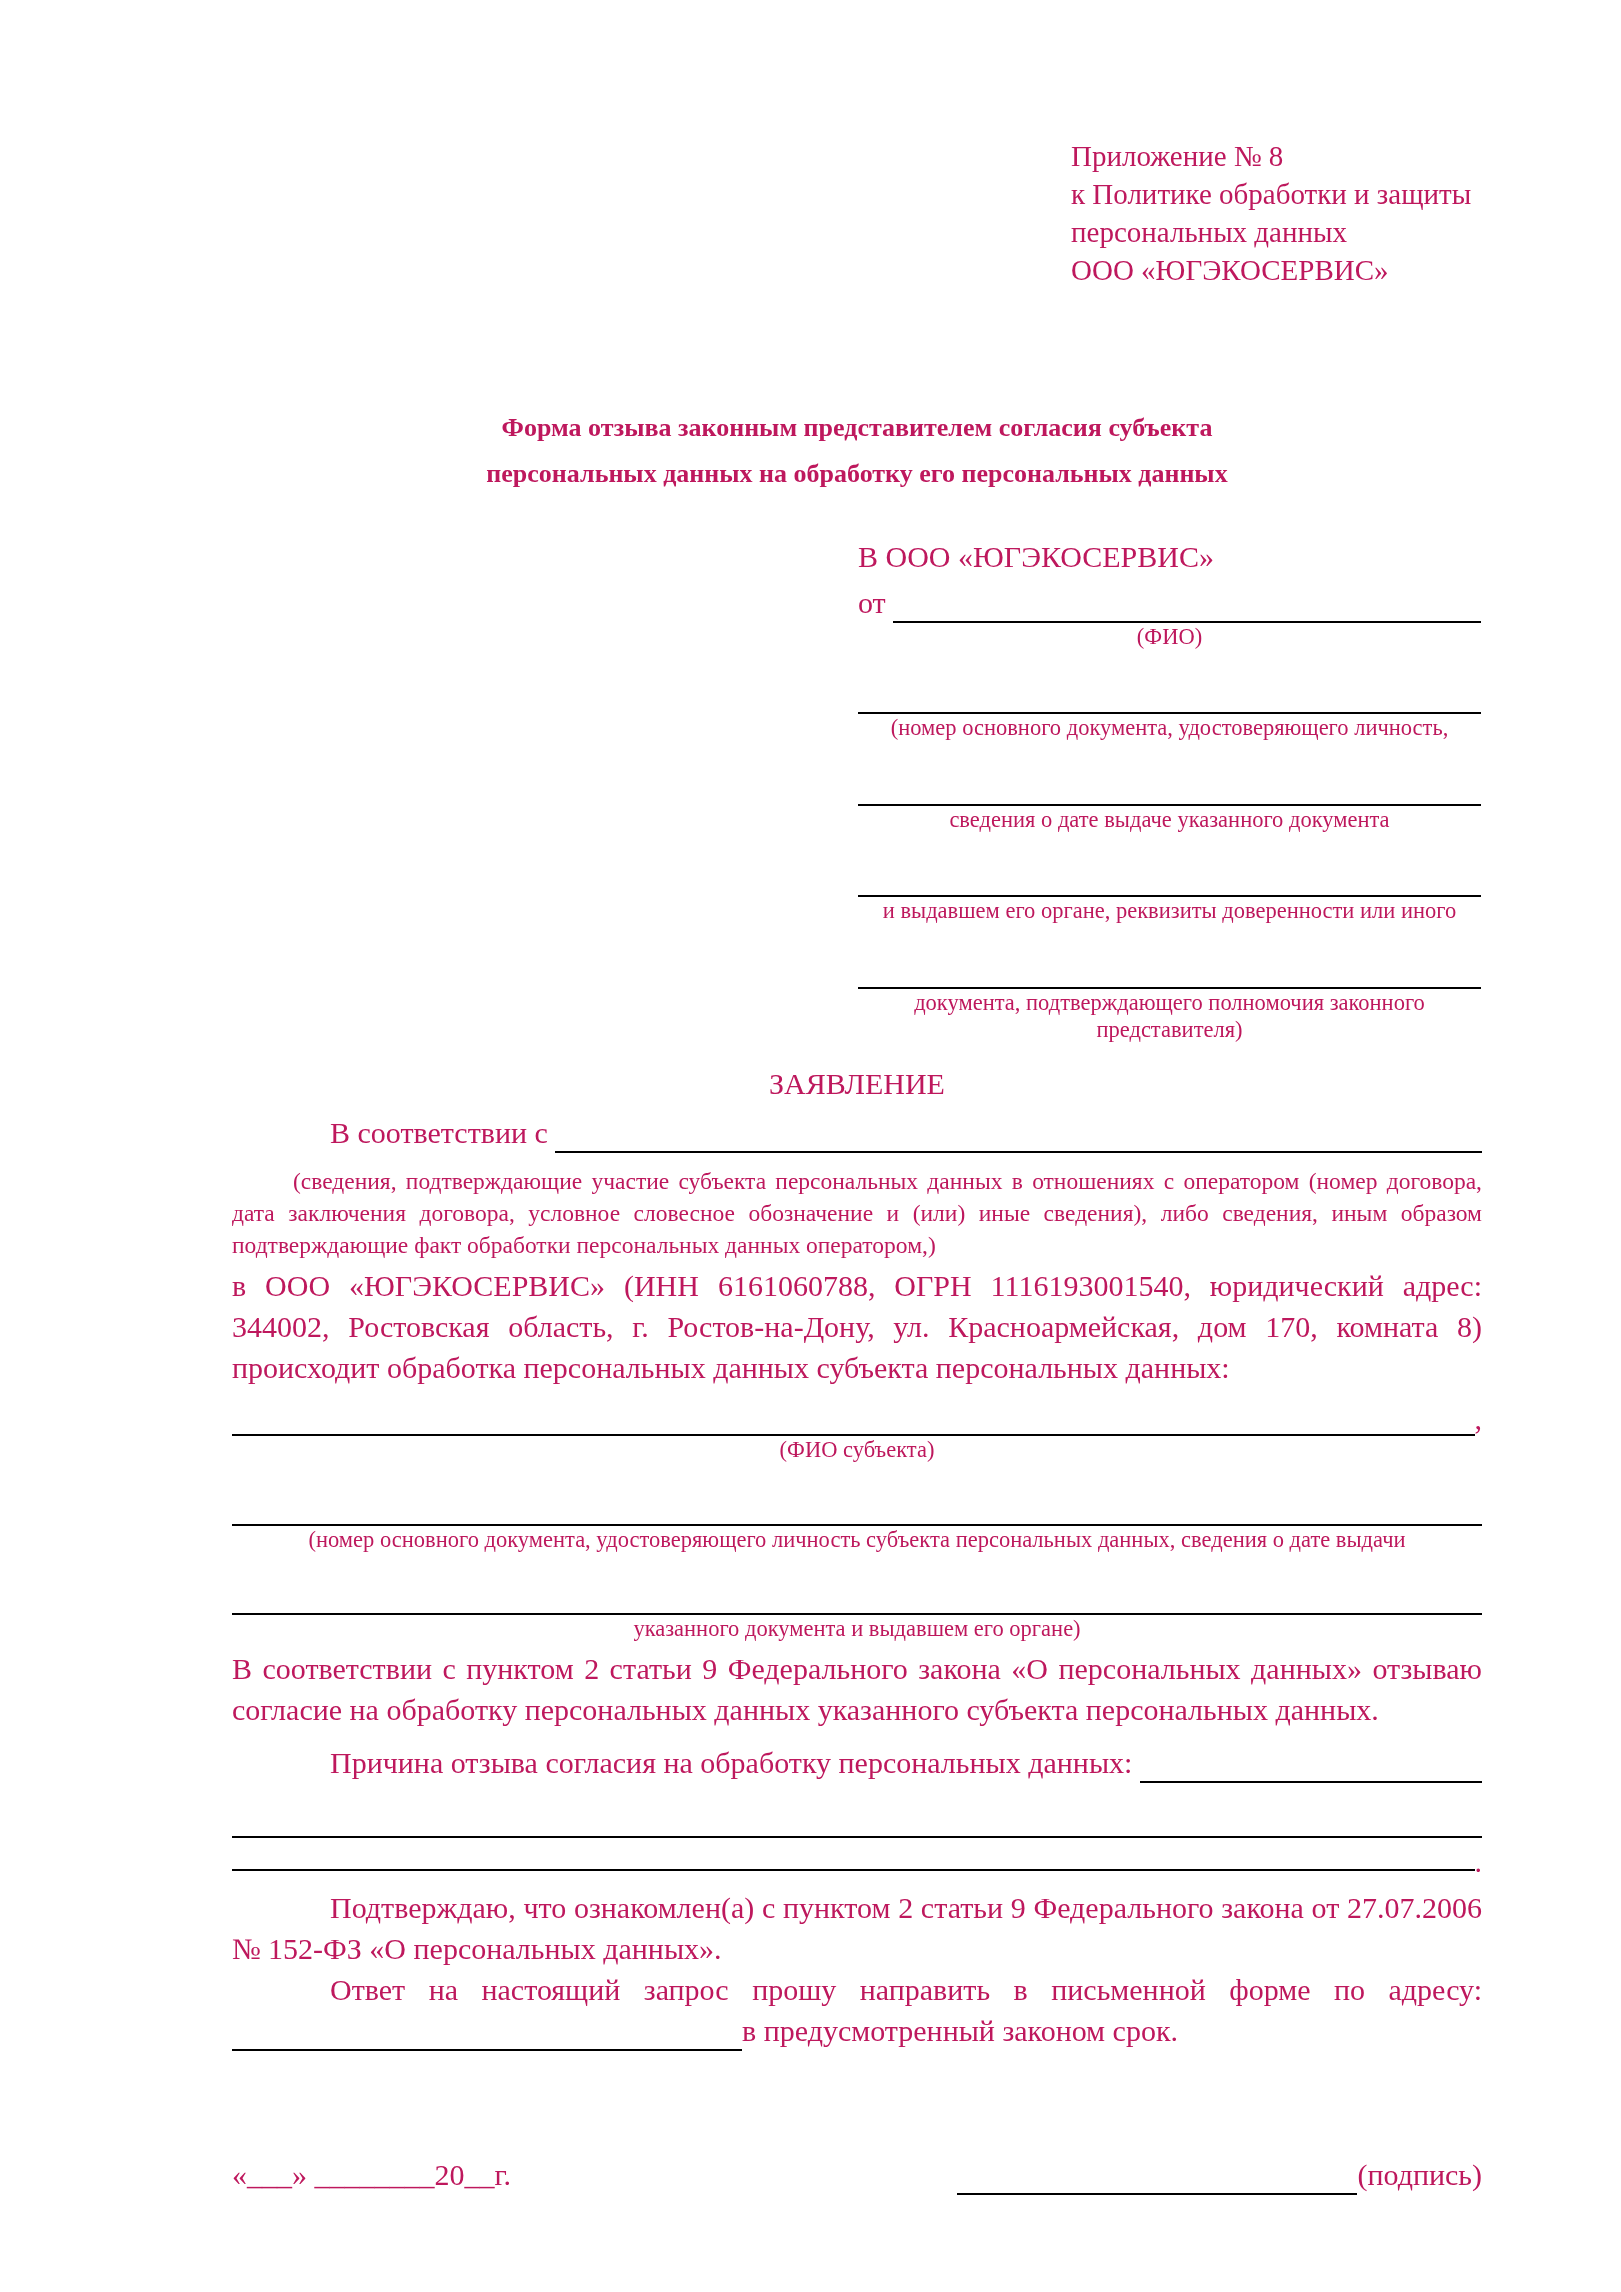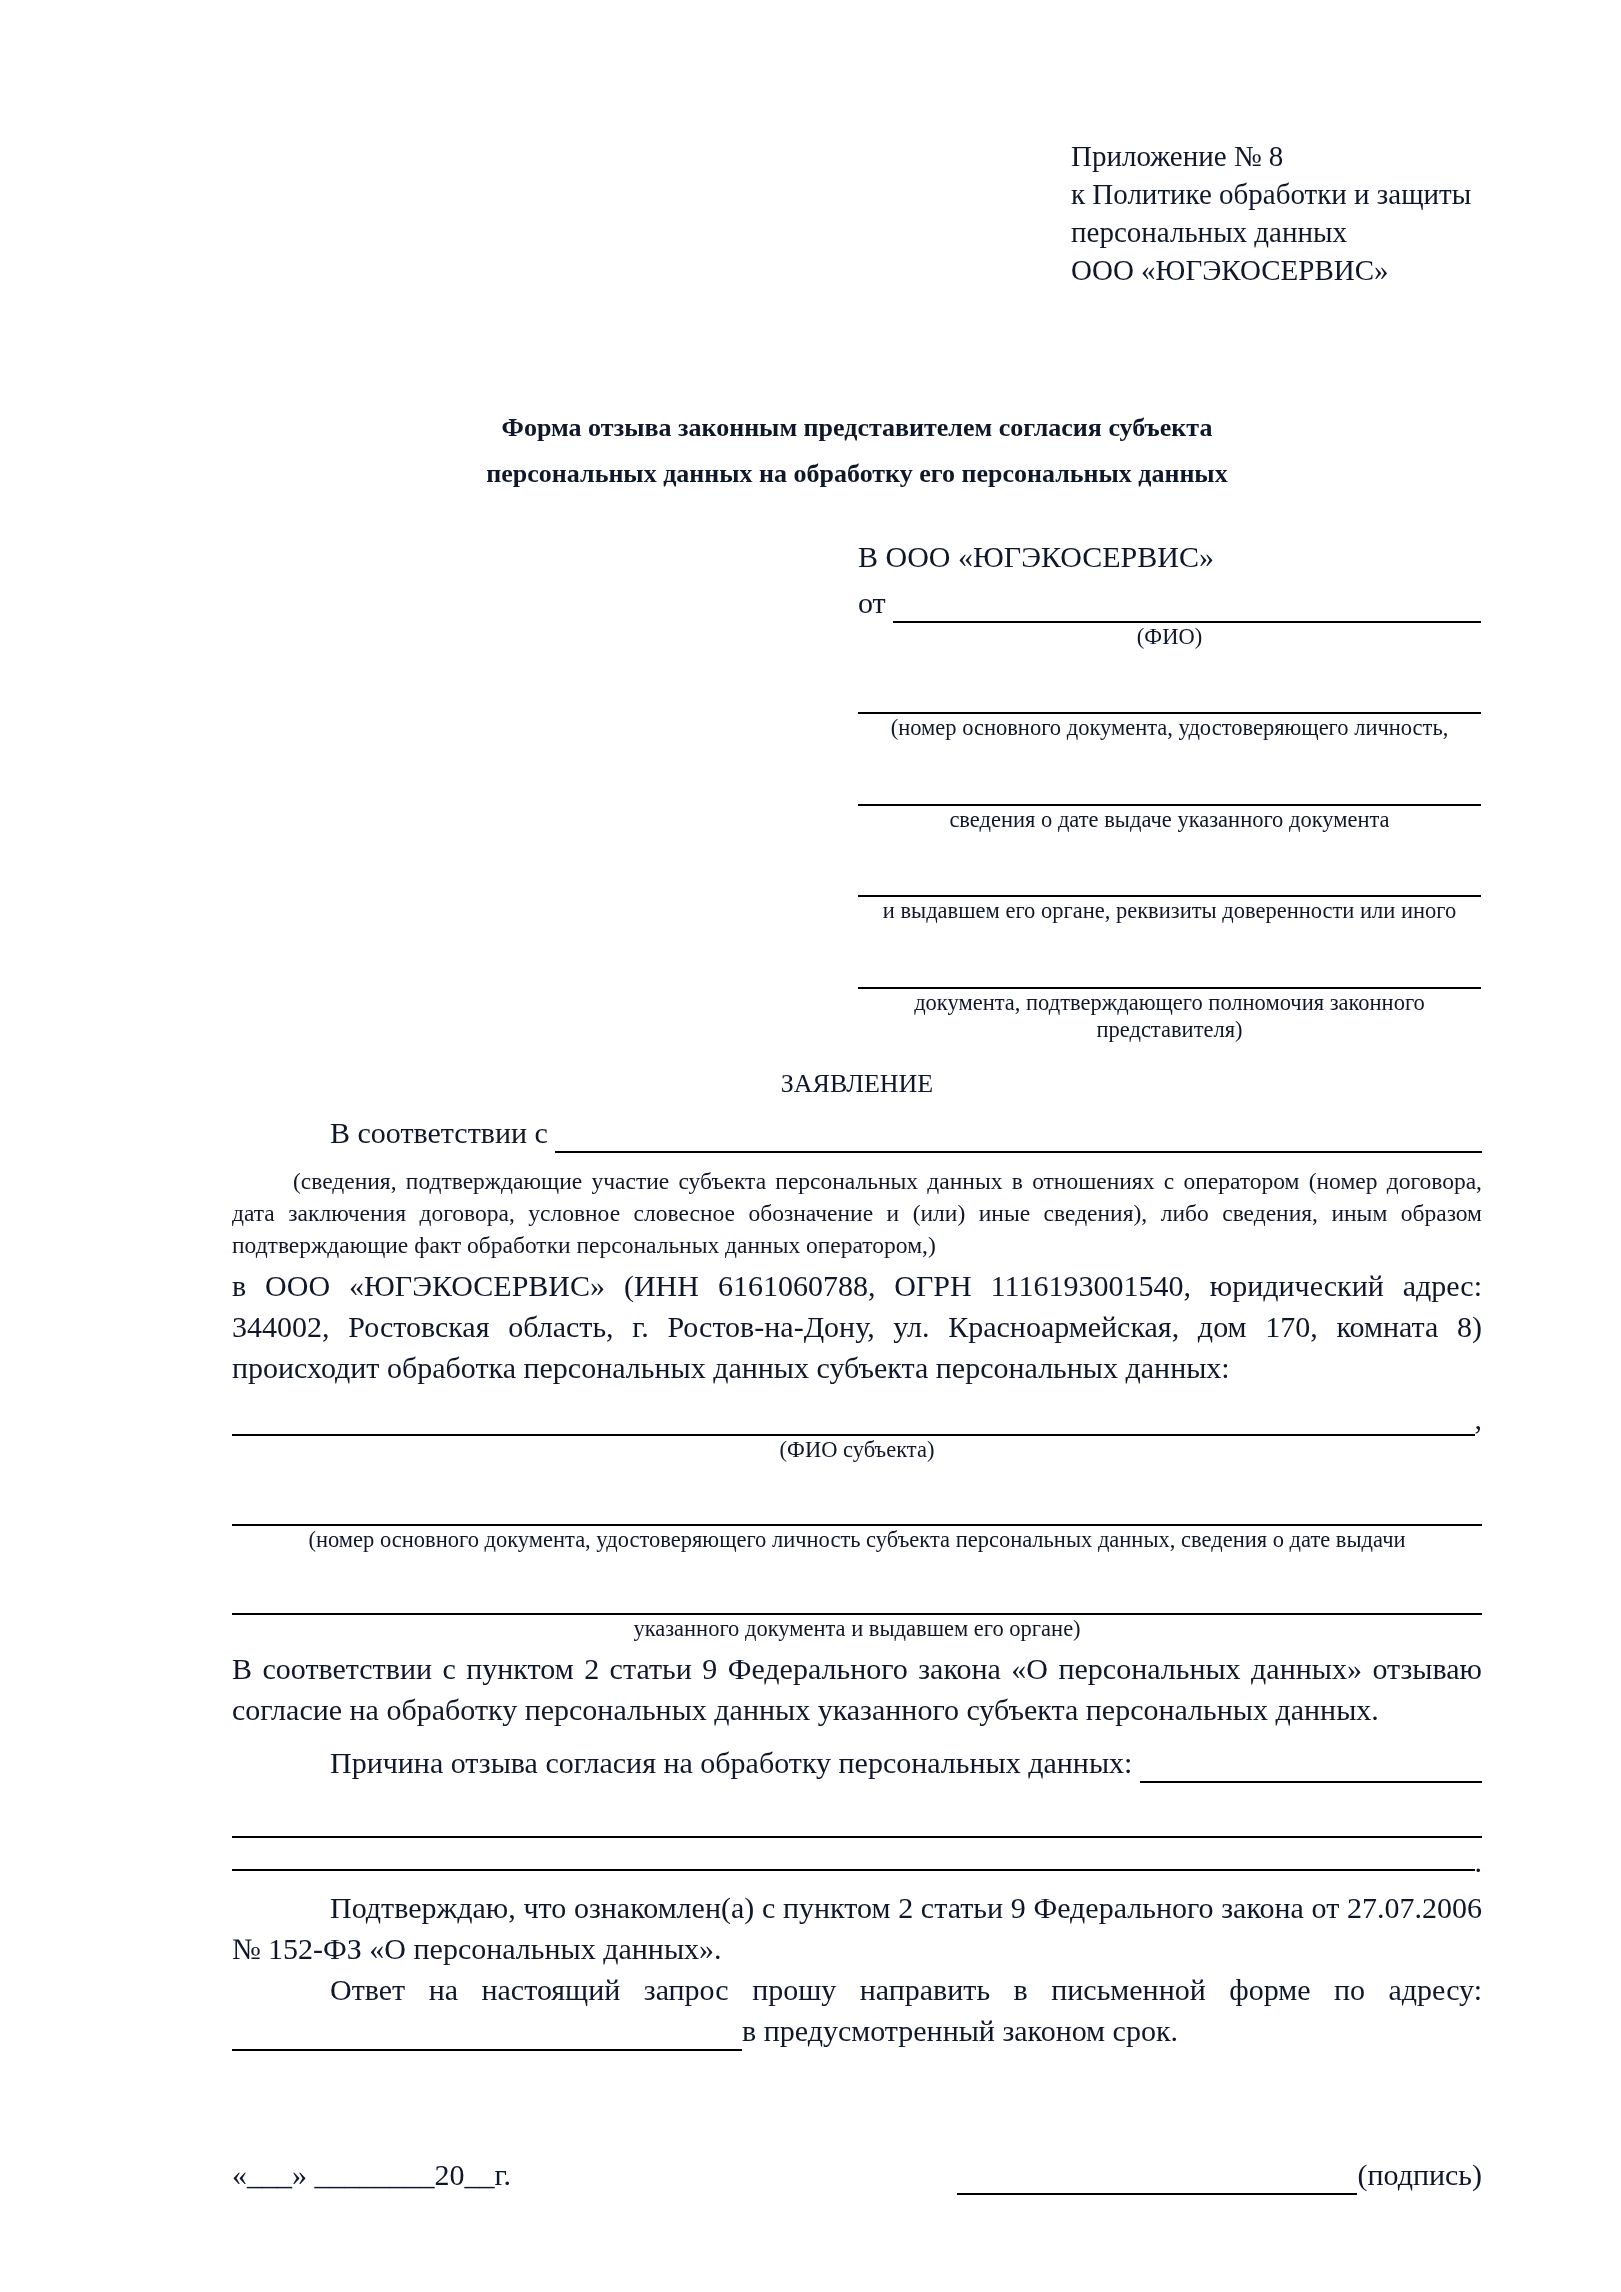--- a/index.html
+++ b/index.html
@@ -1,38 +1,38 @@
 <!DOCTYPE html>
 <html><head>
 <meta charset="utf-8">
 <style>
   html,body{margin:0;padding:0;background:#888;}
   .page{
     position:relative;
     width:1621px;height:2293px;
-    background:#ffffff;color:#0f172a;
+    background:#ffffff;color:#be185d;
     font-family:"Liberation Serif","DejaVu Serif",serif;
     box-sizing:border-box;
     padding:137px 139px 0 232px;
     overflow:hidden;
   }
   .body-text{font-size:30px;line-height:41px;}
   
   .header-block{margin-left:839px;font-size:29px;line-height:38px;}
   
   .title{margin-top:116px;text-align:center;font-weight:bold;font-size:26px;line-height:46px;}
   
   .addressee{margin-top:39px;margin-left:626px;width:623px;font-size:30px;line-height:41px;}
   .from-row{display:flex;align-items:flex-end;margin-top:4.9px;}
   .from-row .label{white-space:pre;}
   .rule{border-bottom:2px solid #000;}
   .grow{flex:1 1 auto;}
   .caption{font-size:22.5px;line-height:27.4px;text-align:center;}
   .addressee .rule-row{margin-top:35px;height:29px;display:flex;align-items:flex-end;}
-  .heading{margin-top:19.6px;text-align:center;font-size:26px;line-height:41px;}
+  .heading{margin-top:19.6px;text-align:center;font-size:30px;line-height:41px;}
   .intro-row{display:flex;align-items:flex-end;margin-top:7.8px;height:41px;}
   .intro-row .label{white-space:pre;padding-left:98px;}
   .note{font-size:23.5px;line-height:32px;text-align:justify;text-indent:61px;margin-top:12px;}
   .para{text-align:justify;margin-top:3.9px;}
   .full-rule-row{display:flex;align-items:flex-end;height:33px;margin-top:15.7px;font-size:30px;}
   .center-caption{font-size:22.5px;line-height:27.4px;text-align:center;}
   .reason-row{display:flex;align-items:flex-end;margin-top:11.8px;height:41px;font-size:30px;line-height:41px;}
   .reason-row .label{white-space:pre;padding-left:98px;}
   .gap-rule{margin-top:43px;height:9.8px;}
   .gap-rule2{margin-top:23.5px;height:9.8px;display:flex;align-items:flex-end;font-size:30px;line-height:19.6px;}

